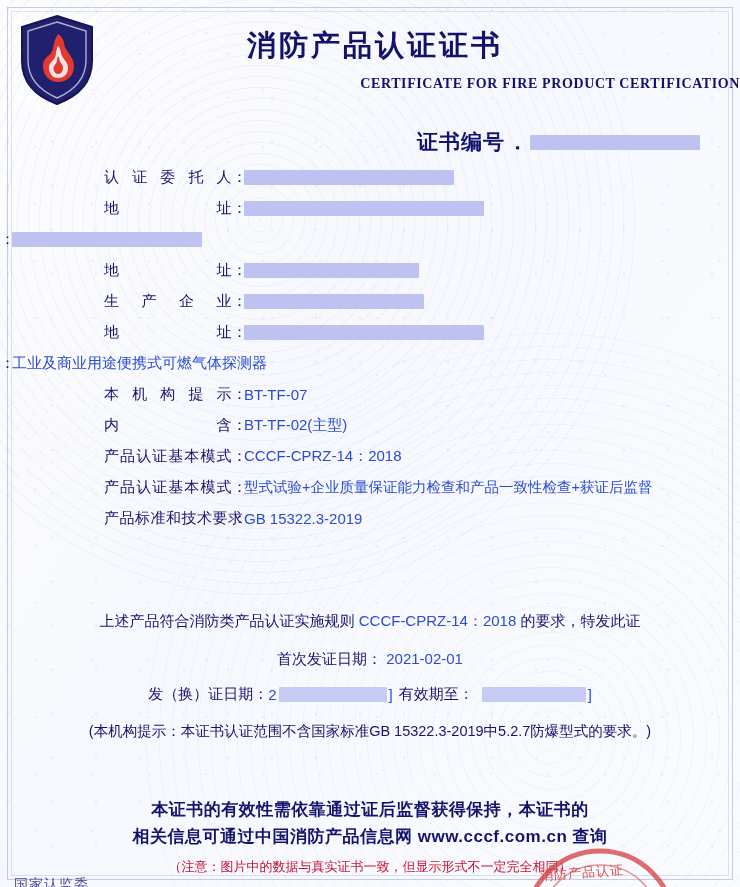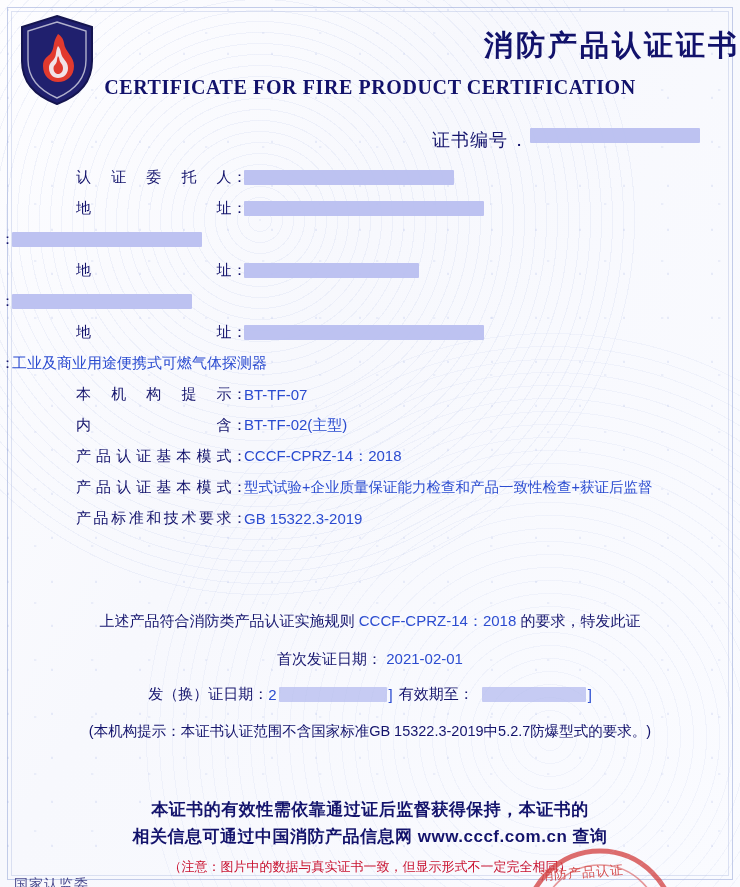--- a/index.html
+++ b/index.html
@@ -65,48 +65,50 @@
     top: 14px;
     width: 78px;
     height: 92px;
   }
 
   
   .title-cn {
     position: absolute;
     top: 26px;
     left: 0; right: 0;
-    text-align: right;
+    text-align: center;
     font-size: 29px;
     font-weight: bold;
     letter-spacing: 3px;
     color: #12126b;
     font-family: "DejaVu Sans", "Liberation Sans", sans-serif;
     padding-left: 10px;
   }
   .title-en {
     position: absolute;
     top: 76px;
     left: 0; right: 0;
-    text-align: center;
-    font-size: 20px;
+    text-align: right;
+    font-size: 14px;
     letter-spacing: 0.6px;
     color: #12126b;
     font-family: "Liberation Serif", serif;
     font-weight: bold;
   }
 
   
   .cert-no {
     position: absolute;
     top: 128px;
     right: 40px;
     display: flex;
-    font-size: 18px;
+    align-items: center;
+    font-size: 21px;
     color: #13136c;
+    font-weight: bold;
   }
   .cert-no .lbl { letter-spacing: 1px; }
   .cert-no .dot { margin: 0 2px; }
 
   
   .redact {
     display: inline-block;
     height: 15px;
     background: #b9bff0;
     vertical-align: middle;
@@ -126,21 +128,21 @@
     display: flex;
     align-items: center;
     height: 31px;
     font-size: 15px;
     color: #13136c;
   }
   .row .label {
     width: 232px;
     text-align: justify;
     text-align-last: justify;
-    padding-left: 76px;
+    padding-left: 104px;
     box-sizing: border-box;
     white-space: nowrap;
     letter-spacing: 0.5px;
   }
   .row .colon {
     width: 12px;
     text-align: center;
   }
   .row .value {
     color: #2a4bd0;
@@ -265,20 +267,21 @@
       <span class="redact" style="width:190px;"></span>
     </div>
 
     <div class="row">
       <span class="label">地址</span>
       <span class="colon">：</span>
       <span class="redact" style="width:175px;"></span>
     </div>
 
     <div class="row">
+      <span class="label">生产企业</span>
       <span class="colon">：</span>
       <span class="redact" style="width:180px;"></span>
     </div>
 
     <div class="row">
       <span class="label">地址</span>
       <span class="colon">：</span>
       <span class="redact" style="width:240px;"></span>
     </div>
 

